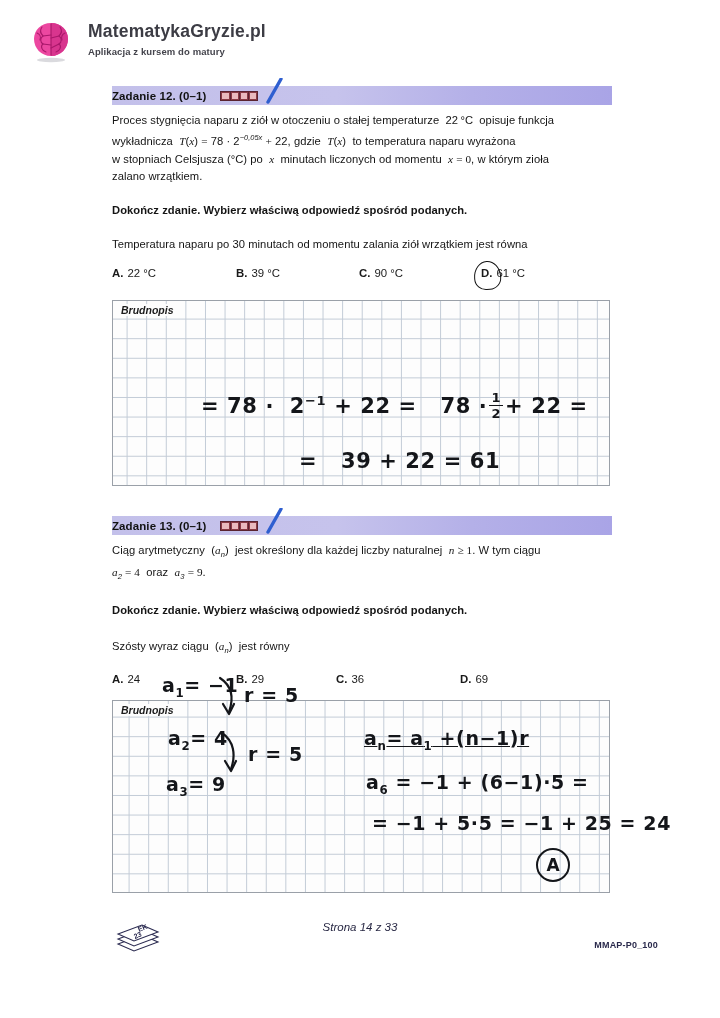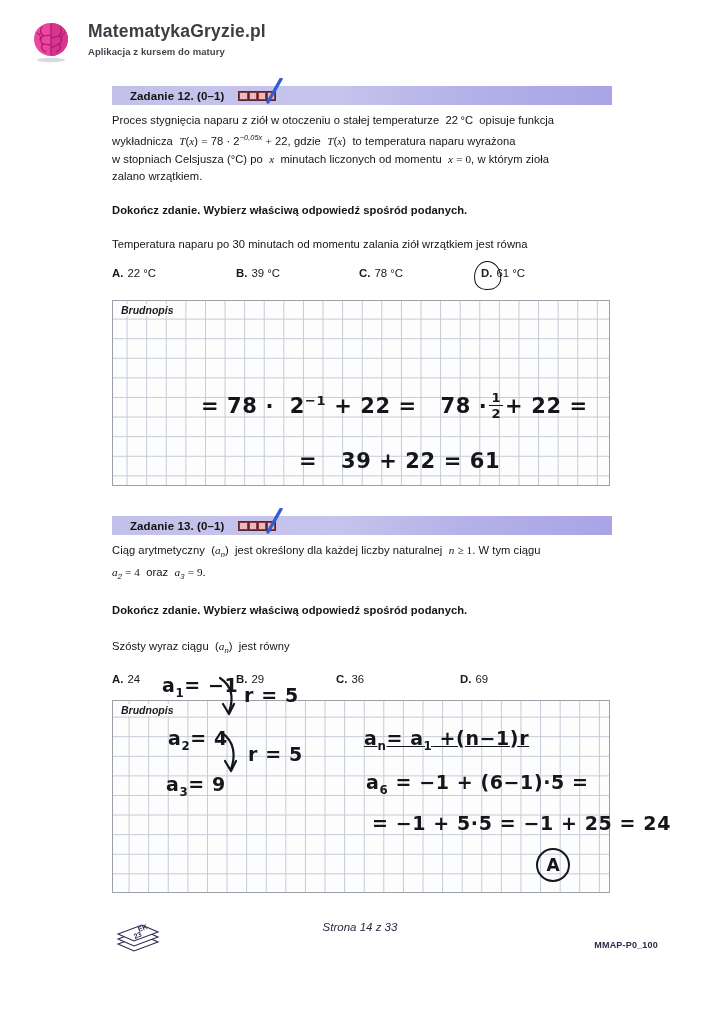--- a/index.html
+++ b/index.html
@@ -58,21 +58,21 @@
   }
 
   .task { position: absolute; left: 112px; width: 500px; }
 
   .task-bar {
     position: relative;
     height: 19px;
     background: linear-gradient(90deg,#c3c0ea 0%, #c6c3ec 45%, #b4b0e8 72%, #a9a4e6 100%);
     display: flex;
     align-items: center;
-    padding-left: 18px;
+    padding-left: 0;
     box-sizing: border-box;
   }
   .task-bar-label {
     font-size: 11.5px;
     font-weight: bold;
     color: #121212;
     letter-spacing: 0.1px;
     white-space: nowrap;
   }
   .score-widget {
@@ -289,21 +289,21 @@
     <div class="para" style="margin-top:17px;">Temperatura naparu po  30  minutach od momentu zalania ziół wrzątkiem jest równa</div>
 
     <div class="answers">
       <div class="answer" style="width:124px;">
         <span class="lbl">A.</span><span class="val">22 °C</span>
       </div>
       <div class="answer" style="width:123px;">
         <span class="lbl">B.</span><span class="val">39 °C</span>
       </div>
       <div class="answer" style="width:122px;">
-        <span class="lbl">C.</span><span class="val">78 °C</span>
+        <span class="lbl">C.</span><span class="val">90 °C</span>
       </div>
       <div class="answer">
         <span class="circle-mark"></span>
         <span class="lbl">D.</span><span class="val">61 °C</span>
       </div>
     </div>
   </div>
 
   <div class="gridbox" style="top:300px; width:498px; height:186px; background-position: -6px -2px;">
     <span class="brudnopis-label">Brudnopis</span>

